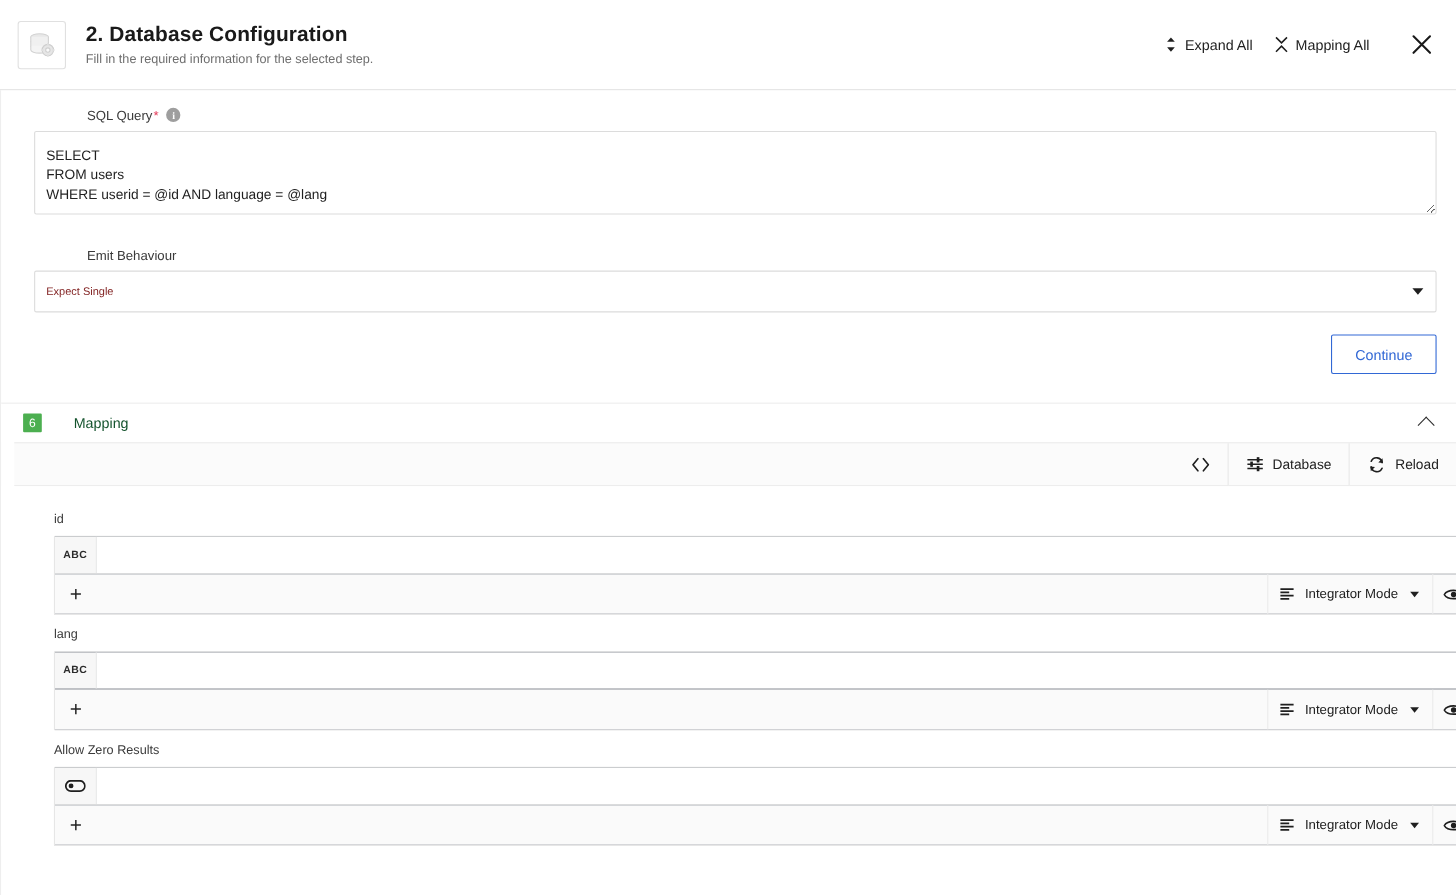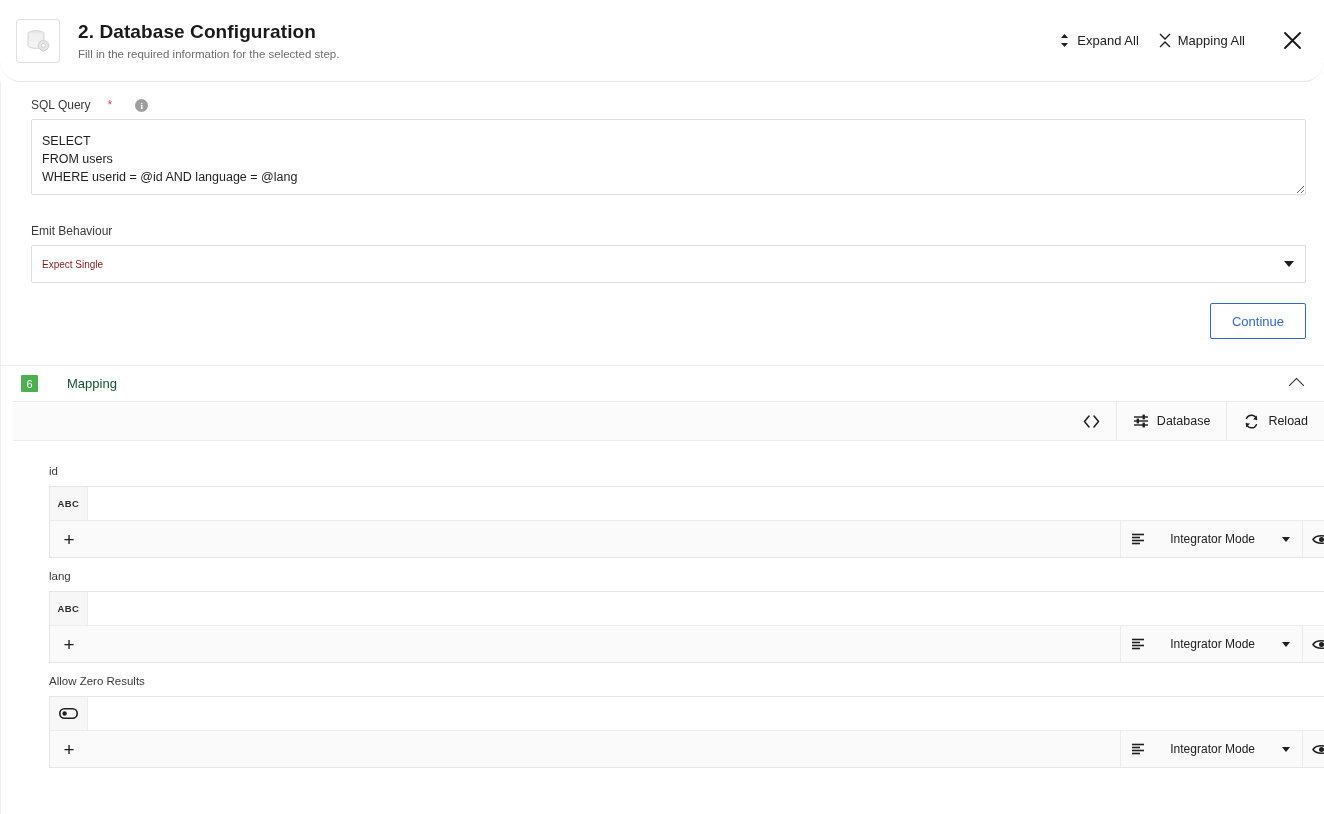--- a/index.html
+++ b/index.html
@@ -14,21 +14,20 @@
 
   
   .header {
     position: relative;
     height: 82px;
     display: flex;
     align-items: center;
     padding: 0 18px 0 16px;
     background: #ffffff;
     border-bottom: 1px solid #e4e4e4;
-    border-radius: 21px;
   }
   .header-icon-box {
     width: 44px; height: 44px;
     border: 1px solid #e0e0e0;
     border-radius: 3px;
     background: #fff;
     display: flex; align-items: center; justify-content: center;
     flex: 0 0 auto;
   }
   .header-titles { margin-left: 18px; flex: 1 1 auto; }
@@ -70,21 +69,21 @@
     overflow: hidden;
     border-left: 1px solid #eeeeee;
     background: #ffffff;
   }
   .form-section { padding: 16px 20px 0 30px; }
 
   .field-label {
     font-size: 12px;
     color: #3a3a3a;
     margin-bottom: 7px;
-    display: flex; align-items: flex-end; gap: 16px;
+    display: flex; align-items: flex-start; gap: 0px; margin-left: 48px;
   }
   .req-star { color: #e5405e; font-size: 12px; margin-left: 1px; }
   .info-icon {
     display: inline-flex; align-items: center; justify-content: center;
     width: 13px; height: 13px; margin-left: 7px;
     border-radius: 50%;
     background: #9e9e9e;
     color: #fff;
     font-size: 9px;
     font-weight: bold;
@@ -237,21 +236,21 @@
   .plus-btn {
     width: 38px;
     display: flex; align-items: center; justify-content: center;
     font-size: 19px;
     line-height: 1;
     color: #1f1f1f;
     cursor: pointer;
   }
   .bottom-spacer { flex: 1 1 auto; }
   .mode-select {
-    display: flex; align-items: center; gap: 25px;
+    display: flex; align-items: center; gap: 9px;
     padding: 0 12px 0 10px;
     height: 100%;
     font-size: 12px;
     color: #212121;
     border-left: 1px solid #ececec;
     cursor: pointer;
   }
   .mode-arrow {
     width: 0; height: 0;
     border-left: 4px solid transparent;

